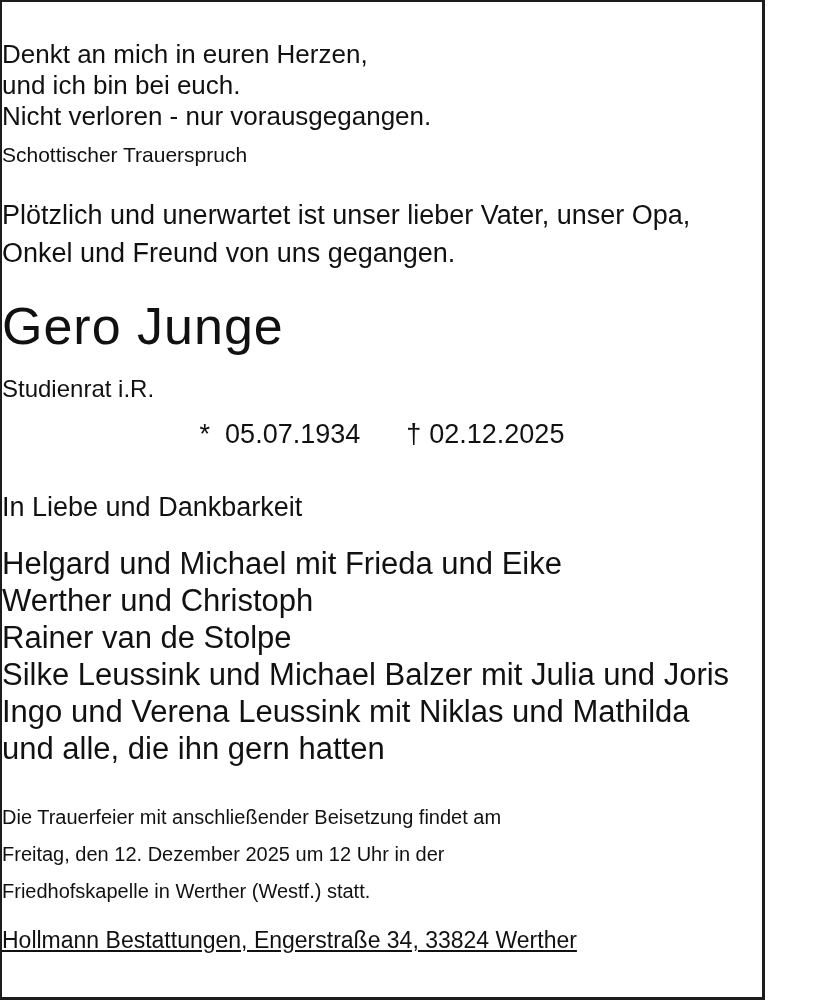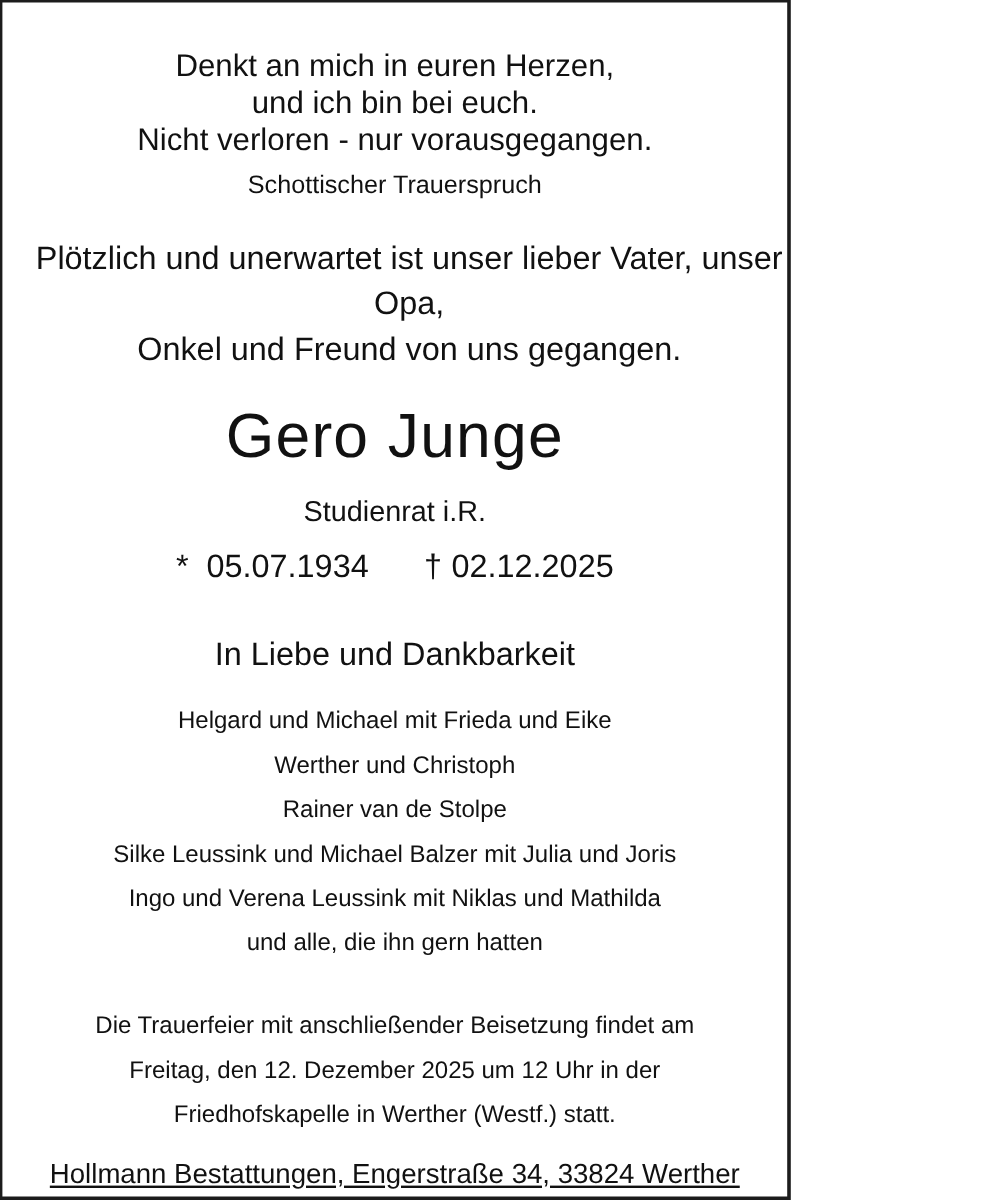--- a/index.html
+++ b/index.html
@@ -2,46 +2,44 @@
 <html lang="de"><head>
 <meta charset="utf-8">
 <style>
   * { margin: 0; padding: 0; box-sizing: border-box; }
   html, body { background: #ffffff; }
   body {
     font-family: "Liberation Sans", "DejaVu Sans", sans-serif;
     color: #111111;
   }
   .obituary-page {
-    width: 659px;
+    width: 765px;
     height: 1000px;
     background: #ffffff;
     border: 2px solid #1c1c1c;
     border-right-width: 3px;
     border-bottom-width: 3px;
     overflow: hidden;
-    text-align: center;
     padding-top: 37px;
   }
   .epigraph-line {
     font-size: 26px;
     line-height: 31px;
   }
   .epigraph-attribution {
     margin-top: 10px;
     font-size: 21px;
     line-height: 25px;
   }
   .intro-block {
     margin-top: 29px;
   }
   .intro-line {
     font-size: 27px;
     line-height: 38px;
-    padding-left: 24px;
   }
   .deceased-name {
     margin-top: 14px;
     font-size: 52px;
     line-height: 80px;
     font-weight: 400;
     letter-spacing: 1px;
   }
   .deceased-title {
     margin-top: 9px;
@@ -62,21 +60,21 @@
   .date-symbol { font-size: 27px; }
   .condolence-heading {
     margin-top: 44px;
     font-size: 27px;
     line-height: 29px;
   }
   .mourners-block {
     margin-top: 23px;
   }
   .mourner-line {
-    font-size: 20px;
+    font-size: 31px;
     line-height: 37px;
   }
   .funeral-block {
     margin-top: 32px;
   }
   .funeral-line {
     font-size: 20px;
     line-height: 37px;
   }
   .footer-line {

